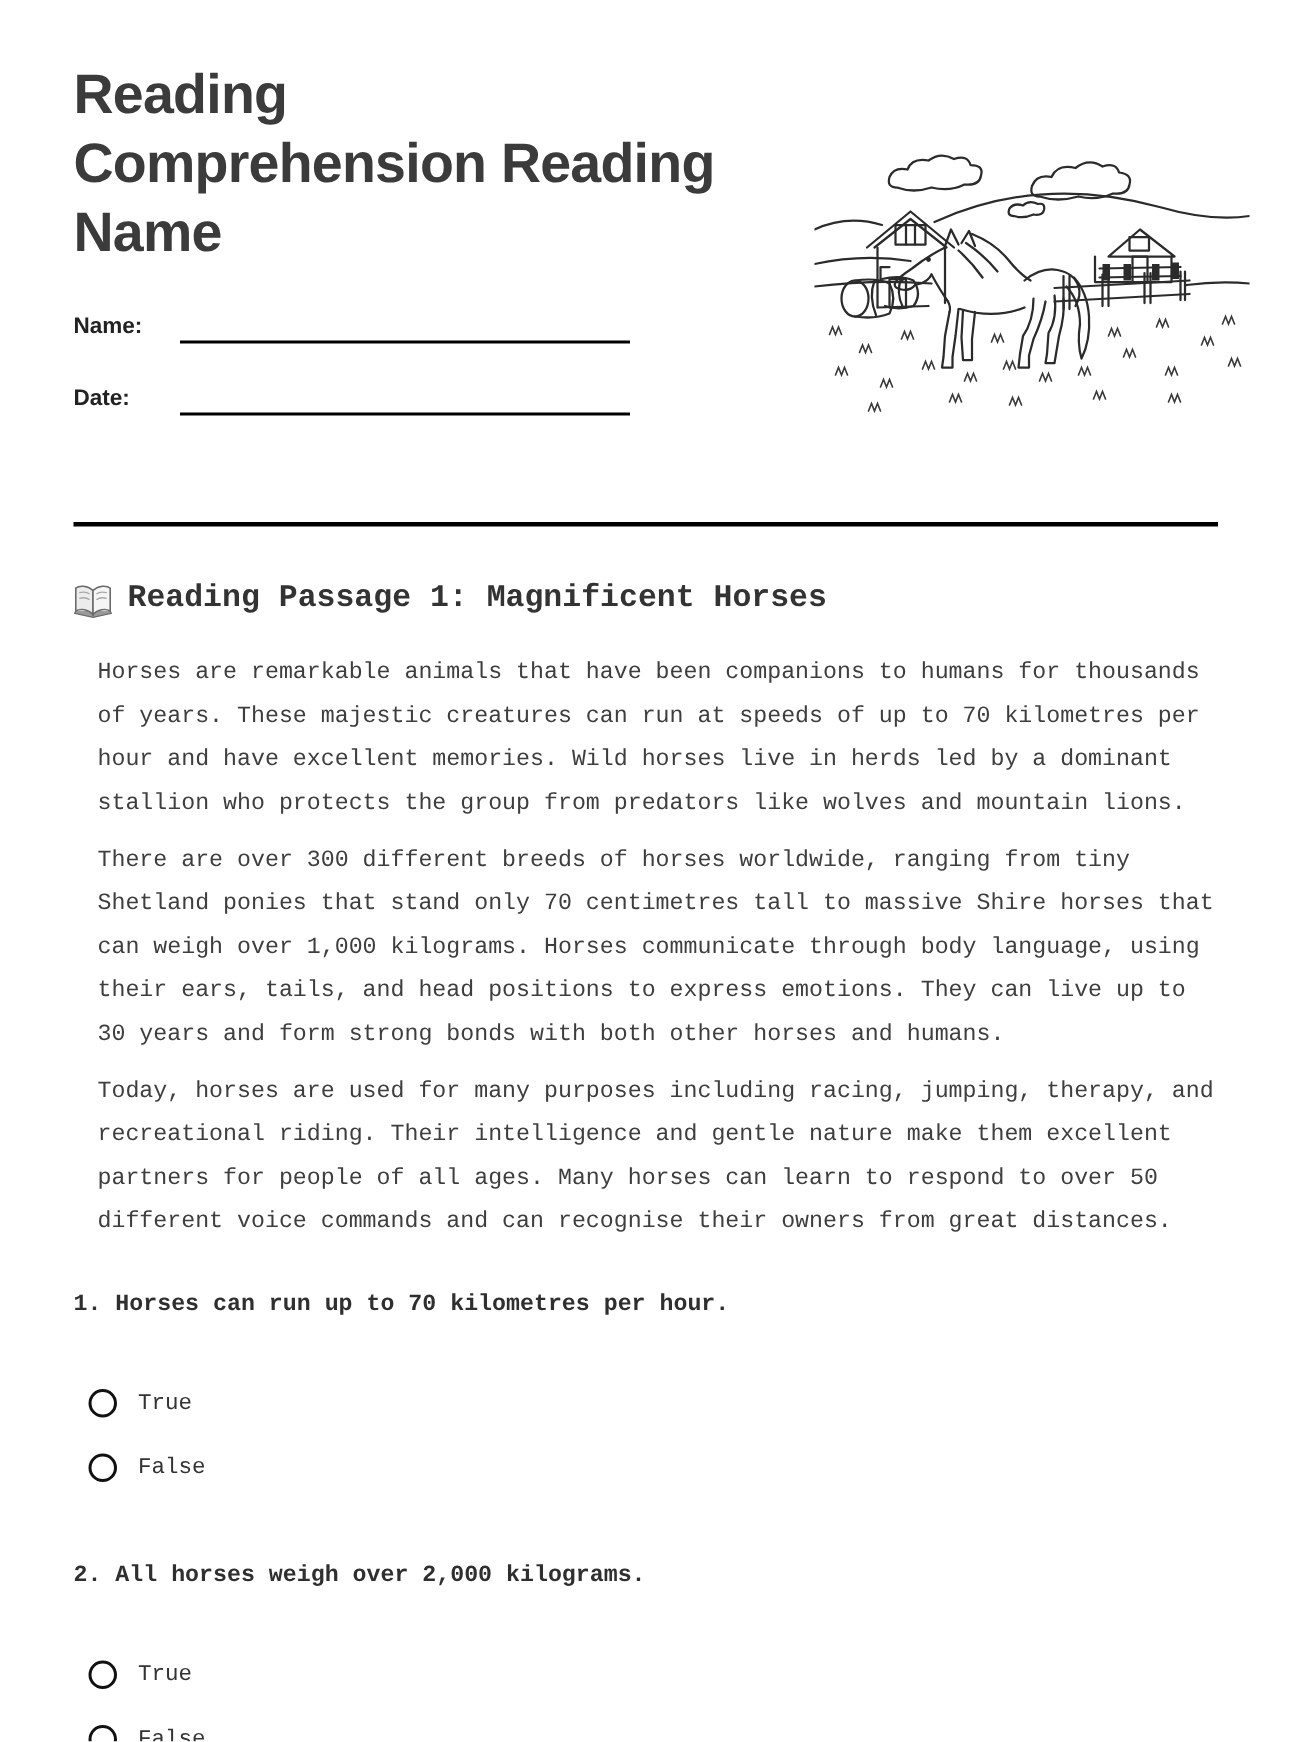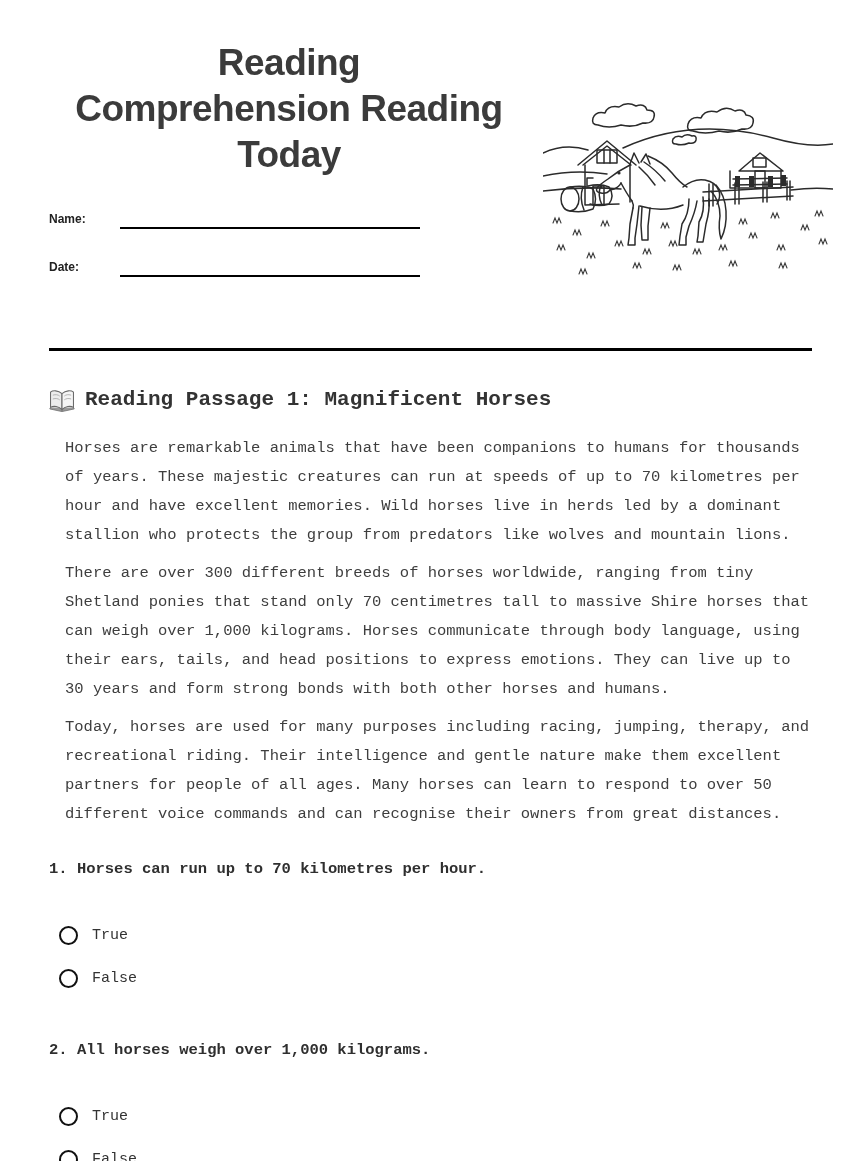--- a/index.html
+++ b/index.html
@@ -3,24 +3,24 @@
 <meta charset="utf-8">
 <style>
   * { box-sizing: border-box; }
   html,body { margin:0; padding:0; background:#fff; }
   body { font-family:"Liberation Sans","DejaVu Sans",sans-serif; }
   .page { position:relative; width:860px; height:1161px; background:#ffffff; overflow:hidden; }
 
   
   .doc-title { position:absolute; left:49px; top:40px; width:480px;
     font-size:37px; font-weight:700; color:#3b3b3b; line-height:46px; letter-spacing:-0.5px; }
-  .doc-title span { display:block;text-align:center; }
+  .doc-title span { display:block; }
 
   .field-row { position:absolute; left:49px; display:flex; align-items:flex-end; }
-  .field-row .field-label { font-size:12px; font-weight:700; color:#222; width:71px; padding-bottom:3px; }
+  .field-row .field-label { font-size:15px; font-weight:700; color:#222; width:71px; padding-bottom:3px; }
   .write-line { width:300px; height:24px; border-bottom:2px solid #000; }
   #name-row { top:205px; }
   #date-row { top:253px; }
 
   
   .illustration { position:absolute; left:543px; top:98px; width:290px; height:190px; }
   .illustration svg { display:block; }
   .art { fill:none; stroke:#2b2b2b; stroke-width:1.5; stroke-linecap:round; stroke-linejoin:round; }
   .art-thin { fill:none; stroke:#3a3a3a; stroke-width:1.1; stroke-linecap:round; }
   .art-fill { fill:#2b2b2b; stroke:none; }
@@ -43,21 +43,21 @@
   .option-label { font-size:15px; color:#333; }
 </style>
 </head>
 <body>
 
 <div class="page">
 
   <div class="doc-title">
     <span>Reading</span>
     <span>Comprehension Reading</span>
-    <span>Today</span>
+    <span>Name</span>
   </div>
 
   <div class="field-row" id="name-row">
     <div class="field-label">Name:</div>
     <div class="write-line"></div>
   </div>
   <div class="field-row" id="date-row">
     <div class="field-label">Date:</div>
     <div class="write-line"></div>
   </div>
@@ -181,21 +181,21 @@
           <span class="option-label">True</span>
         </div>
         <div class="option-row">
           <span class="radio"></span>
           <span class="option-label">False</span>
         </div>
       </div>
     </div>
 
     <div class="question q2">
-      <div class="q-label">2. All horses weigh over 1,000 kilograms.</div>
+      <div class="q-label">2. All horses weigh over 2,000 kilograms.</div>
       <div class="options">
         <div class="option-row">
           <span class="radio"></span>
           <span class="option-label">True</span>
         </div>
         <div class="option-row">
           <span class="radio"></span>
           <span class="option-label">False</span>
         </div>
       </div>

